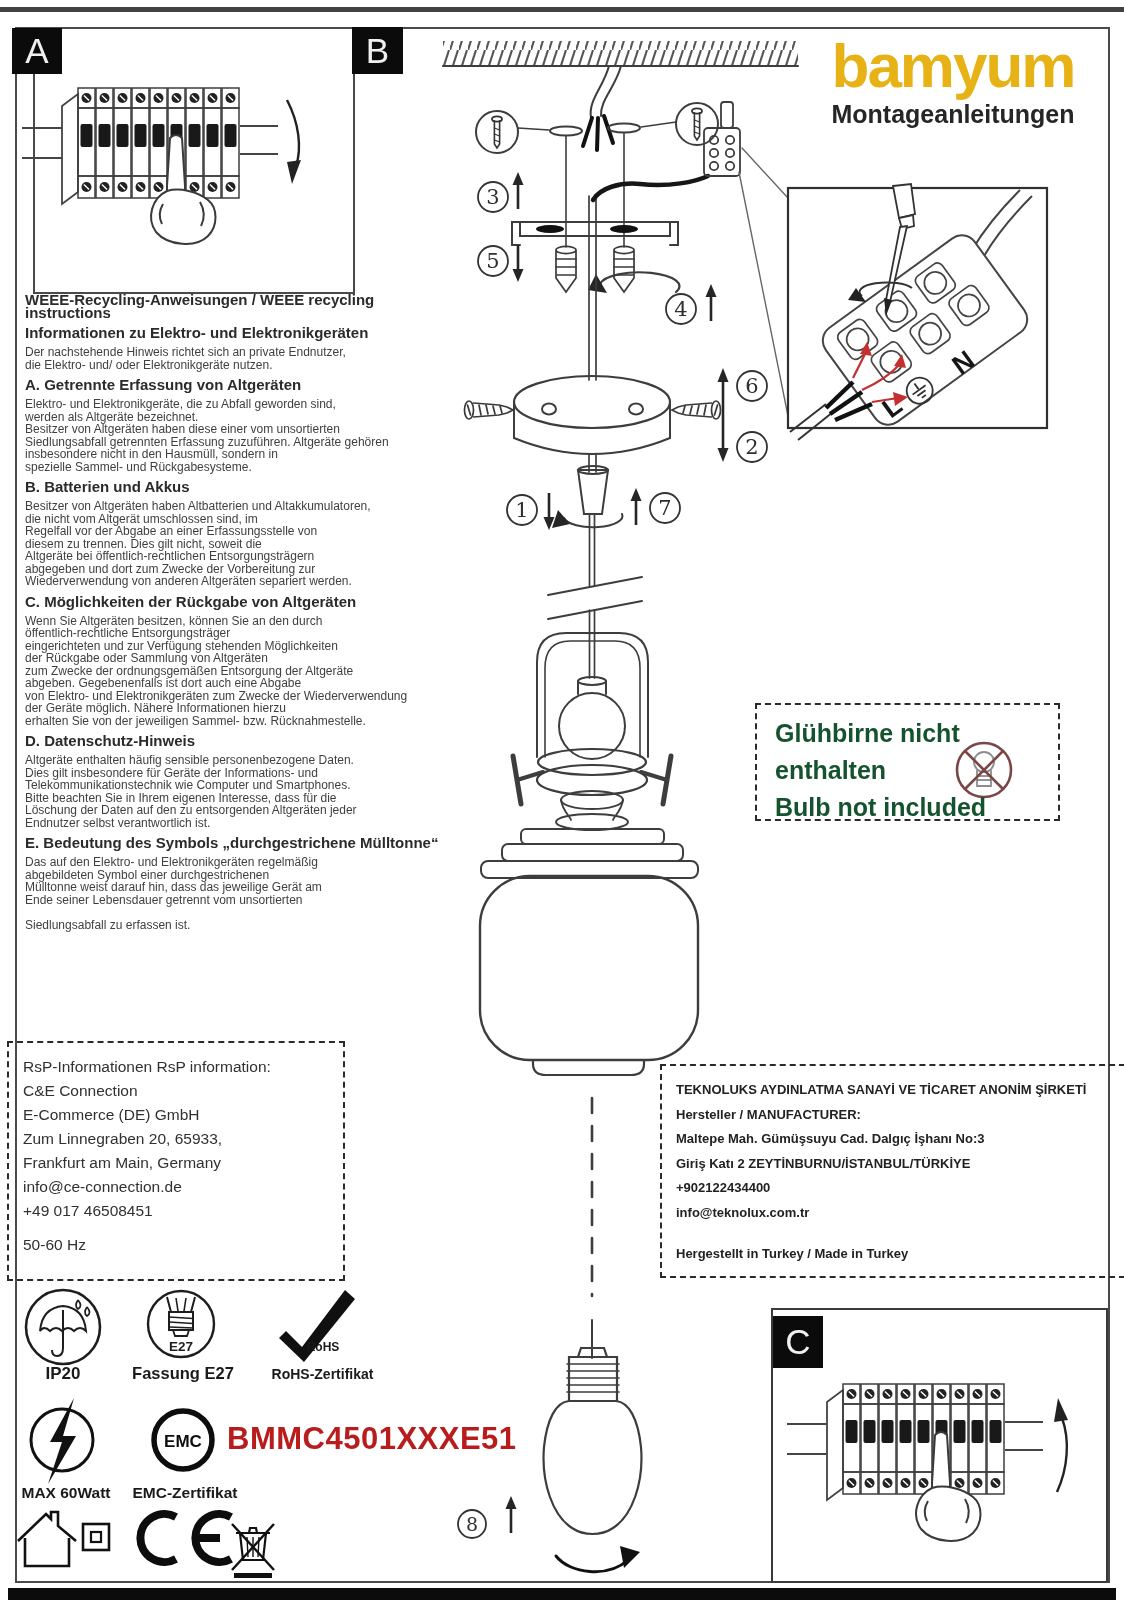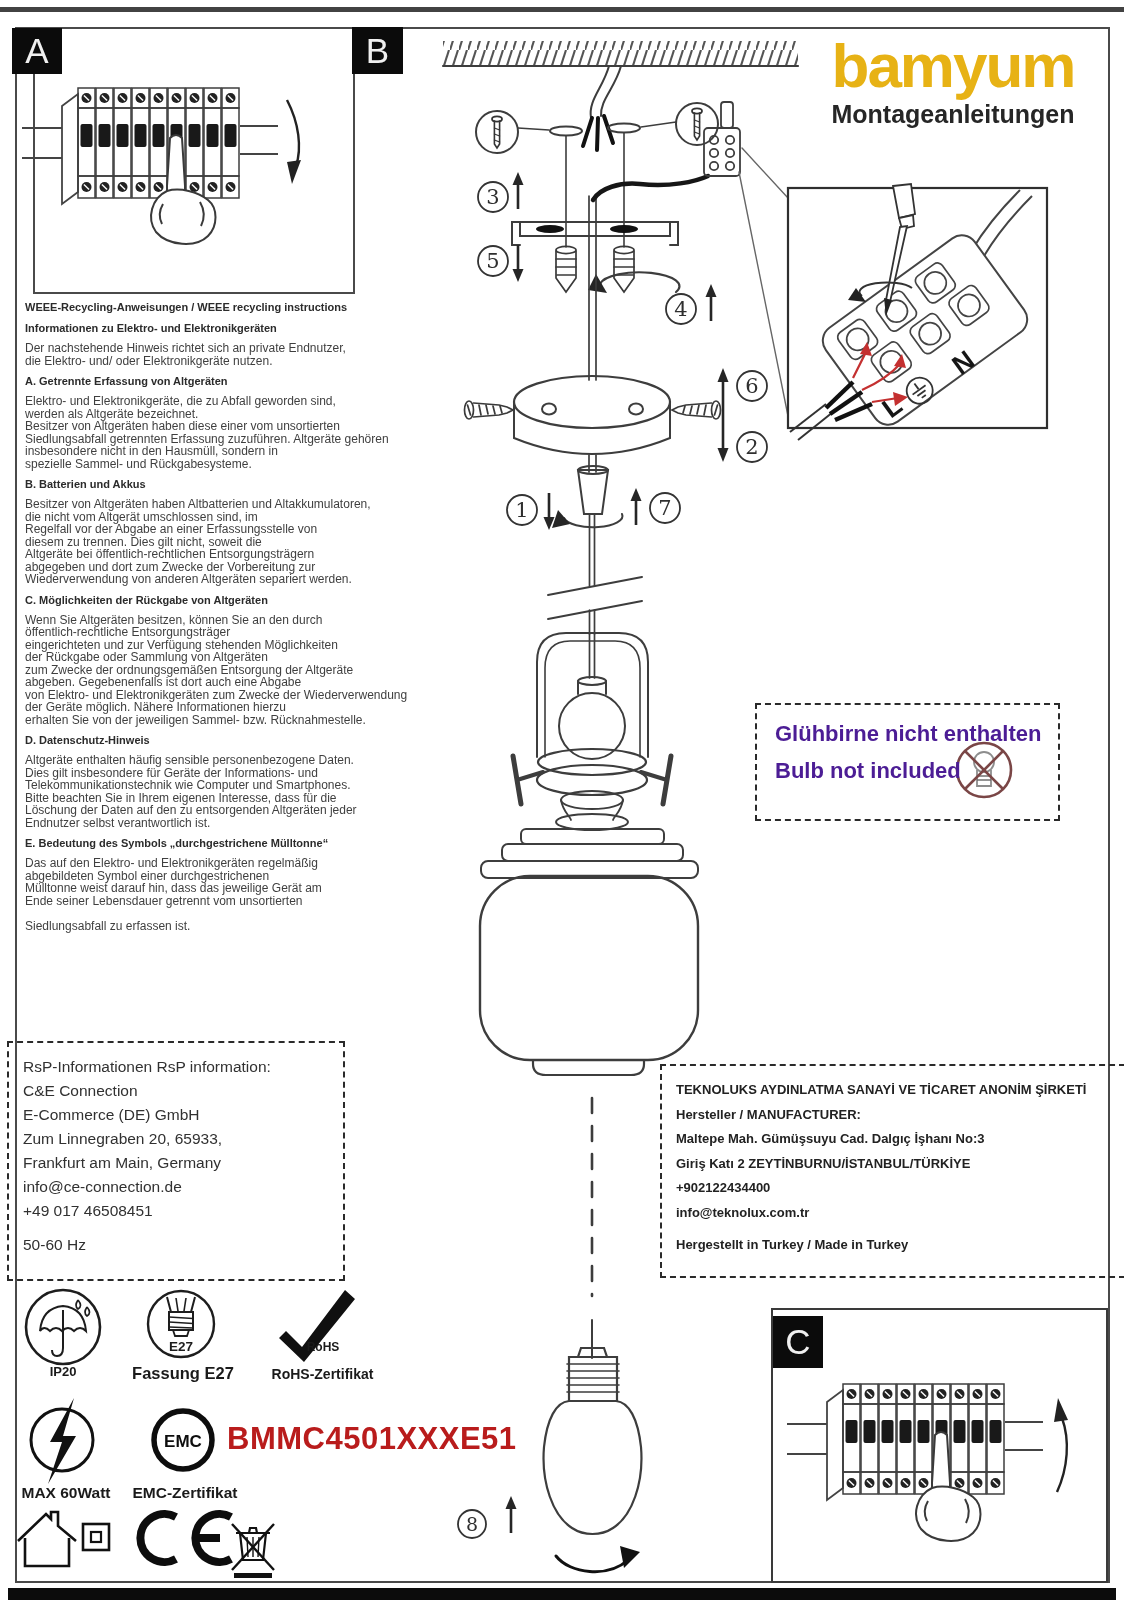--- a/index.html
+++ b/index.html
@@ -12,34 +12,34 @@
   .panelC{left:771px;top:1308px;width:333px;height:271px;border:2px solid #3a3a3a;}
   .plabel{background:#0b0b0b;color:#f0f0f0;display:flex;align-items:center;justify-content:center;
           font-size:35px;font-weight:400;}
   .labelA{left:12px;top:28px;width:50px;height:46px;}
   .labelB{left:352px;top:27px;width:51px;height:47px;}
   .labelC{left:773px;top:1316px;width:50px;height:52px;}
   .brand{left:800px;top:34px;width:306px;text-align:center;}
   .brand-logo{font-size:62px;font-weight:bold;letter-spacing:-2px;color:#e7b215;line-height:64px;}
   .brand-sub{font-size:25px;font-weight:600;color:#262626;line-height:32px;}
   .weee{left:25px;top:293px;width:414px;}
-  .weee h4{margin:8px 0 7px;font-size:11px;line-height:13px;color:#2b2b2b;}
+  .weee h4{margin:0 0 7px;font-size:15px;line-height:13px;color:#2b2b2b;}
   .weee p{white-space:pre-line;margin:0 0 7px;font-size:12px;line-height:12.5px;color:#3f3f3f;}
   .dashed{border:2px dashed #2a2a2a;}
   .bulbbox{left:755px;top:703px;width:283px;height:104px;padding:10px 0 0 18px;}
-  .bulbbox div{font-size:22px;font-weight:600;color:#4c1d95;line-height:37px;}
+  .bulbbox div{font-size:25px;font-weight:600;color:#14532d;line-height:37px;}
   .rspbox{left:7px;top:1041px;width:310px;height:224px;padding:12px 10px 0 14px;}
   .rspbox div{font-size:15.5px;color:#313131;line-height:24px;}
   .gap-top{margin-top:10px;}
   .mfrbox{left:660px;top:1064px;width:445px;height:198px;padding:12px 12px 0 14px;}
   .mfrbox div{font-size:13px;font-weight:bold;color:#222;line-height:24.5px;}
-  .made-in{margin-top:8px;}
+  .made-in{margin-top:17px;}
   .prodcode{left:227px;top:1421px;font-size:31px;font-weight:800;color:#b91c1c;letter-spacing:.5px;}
   .certlbl{text-align:center;font-weight:bold;color:#1a1a1a;}
-  .lbl-ip20{left:18px;top:1364px;width:90px;font-size:13px;}
+  .lbl-ip20{left:18px;top:1364px;width:90px;font-size:17px;}
   .lbl-e27{left:118px;top:1364px;width:130px;font-size:16.5px;}
   .lbl-rohsword{left:282px;top:1340px;width:82px;font-size:12px;font-weight:700;}
   .lbl-rohs{left:250px;top:1366px;width:145px;font-size:14px;}
   .lbl-max{left:10px;top:1484px;width:112px;font-size:15.5px;}
   .lbl-emc{left:120px;top:1484px;width:130px;font-size:15.5px;}
   .blackbar{left:8px;top:1588px;width:1108px;height:12px;background:#0c0c0c;}
   svg.overlay{position:absolute;left:0;top:0;}
   svg text{font-family:"DejaVu Serif",serif;}
   svg text.sans{font-family:"Liberation Sans",sans-serif;}
 </style>

